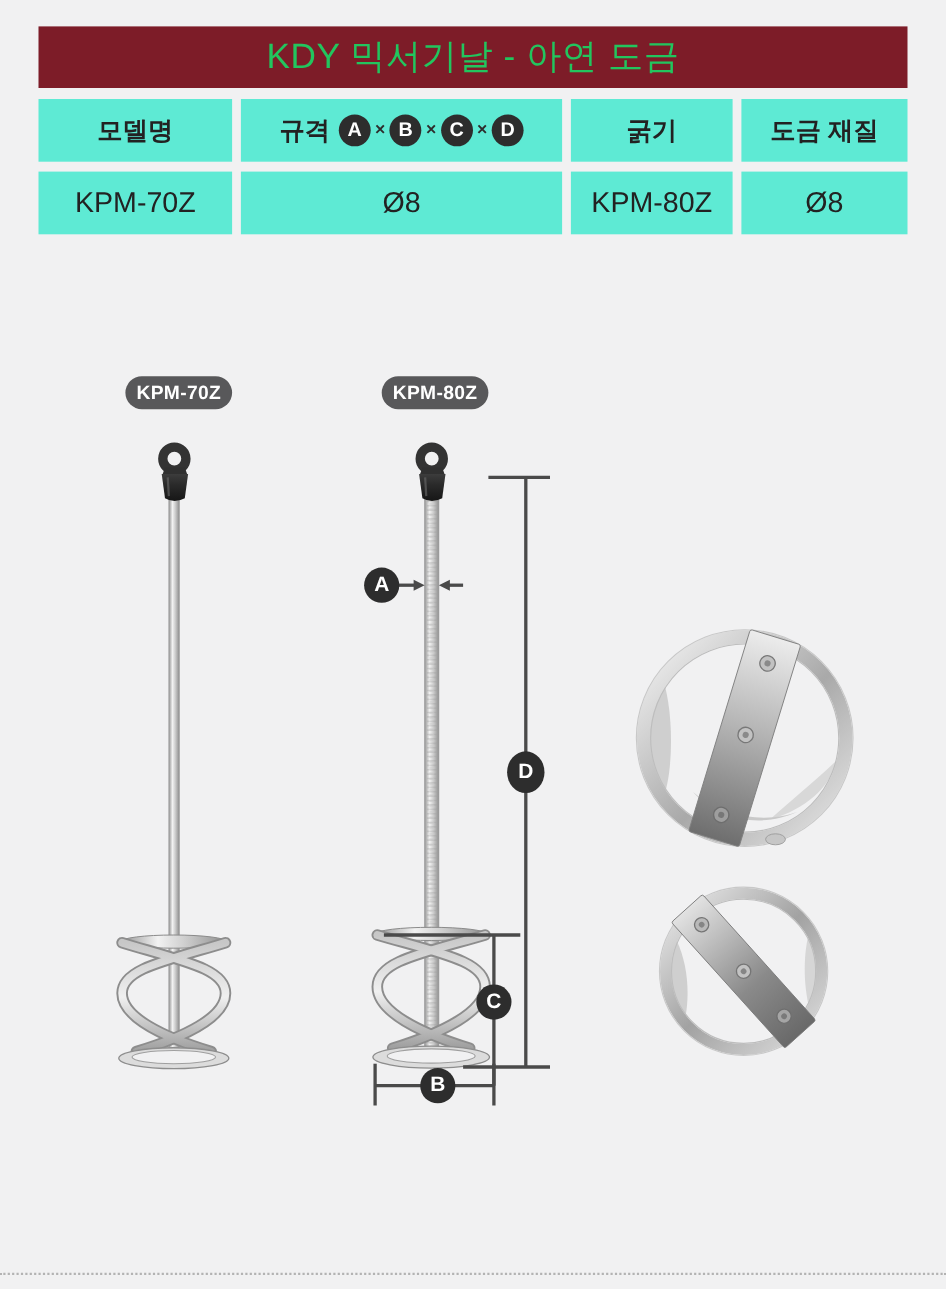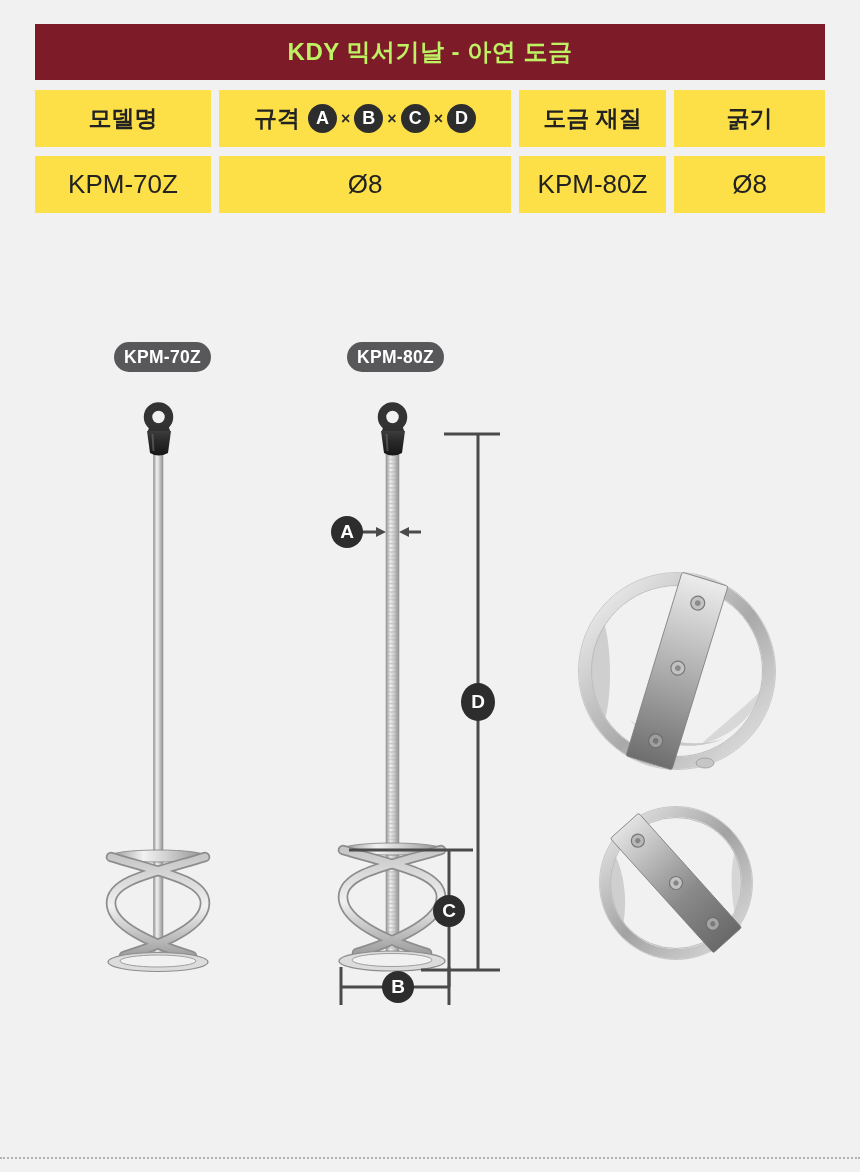--- a/index.html
+++ b/index.html
@@ -2,27 +2,27 @@
 <html><head>
 <meta charset="utf-8">
 <style>
   html,body{margin:0;padding:0;background:#f1f1f2;}
   .page{position:relative;width:860px;height:1172px;background:#f1f1f2;overflow:hidden;
         font-family:"Liberation Sans", sans-serif;margin:0 auto;}
 
   
   .banner{position:absolute;left:35px;top:24px;width:790px;height:56px;background:#7d1c28;
           display:flex;align-items:center;justify-content:center;}
-  .banner h1{margin:0;color:#bef264;font-size:24px;font-weight:700;letter-spacing:0.5px;}
+  .banner h1{margin:0;color:#22c55e;font-size:32px;font-weight:400;letter-spacing:0.5px;}
 
   
   .spec-table{position:absolute;left:35px;top:90px;width:790px;
               display:grid;grid-template-columns:176px 292px 147px 151px;
               grid-template-rows:57px 57px 57px;column-gap:8px;row-gap:8.5px;}
-  .cell{background:#fde047;display:flex;align-items:center;justify-content:center;color:#222;}
+  .cell{background:#5eead4;display:flex;align-items:center;justify-content:center;color:#222;}
   .cell.head{font-weight:700;font-size:23px;}
   .cell.data{font-weight:500;font-size:26px;}
   .cell.merged{grid-column:4;grid-row:2 / span 2;}
   .spec-head{gap:4px;}
   .spec-head .lbl{margin-right:4px;text-align:center;}
   .dim-chip{display:inline-flex;width:29px;height:29px;border-radius:50%;background:#2d2d2d;
             color:#fff;font-size:18px;font-weight:700;align-items:center;justify-content:center;}
   .spec-sep{font-size:16px;font-weight:700;color:#2d2d2d;}
 
   
@@ -58,22 +58,22 @@
     <div class="cell head spec-head">
       <span class="lbl">규격</span>
       <span class="dim-chip">A</span>
       <span class="spec-sep">×</span>
       <span class="dim-chip">B</span>
       <span class="spec-sep">×</span>
       <span class="dim-chip">C</span>
       <span class="spec-sep">×</span>
       <span class="dim-chip">D</span>
     </div>
+    <div class="cell head">굵기</div>
     <div class="cell head">도금 재질</div>
-    <div class="cell head">굵기</div>
 
     <div class="cell data">KPM-70Z</div>
     <div class="cell data">Ø8</div>
 
     <div class="cell data">KPM-80Z</div>
     <div class="cell data">Ø8</div>
   </div>
 
   <div class="figure-area">
 

